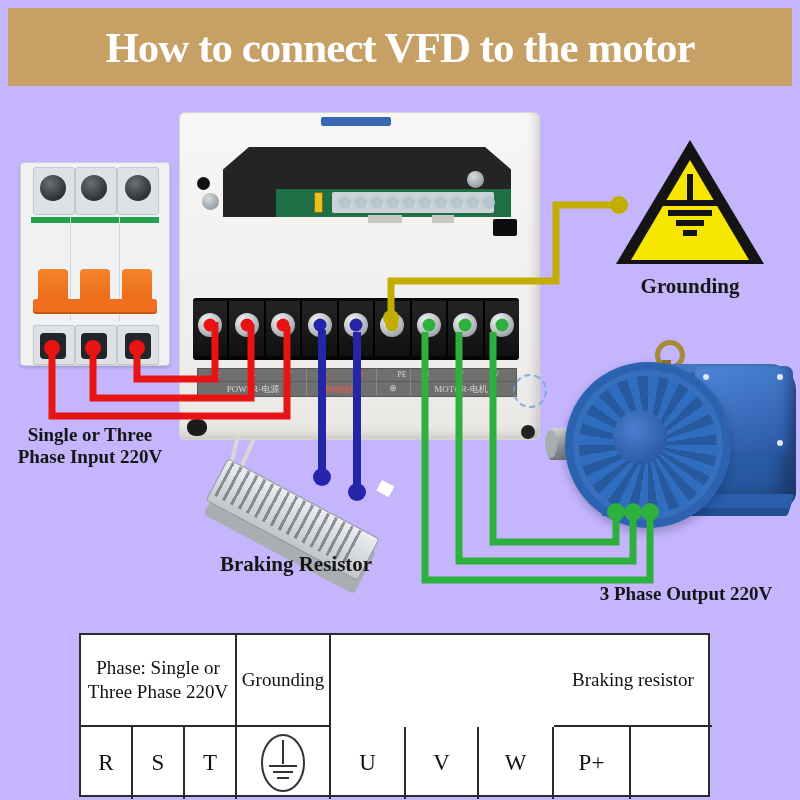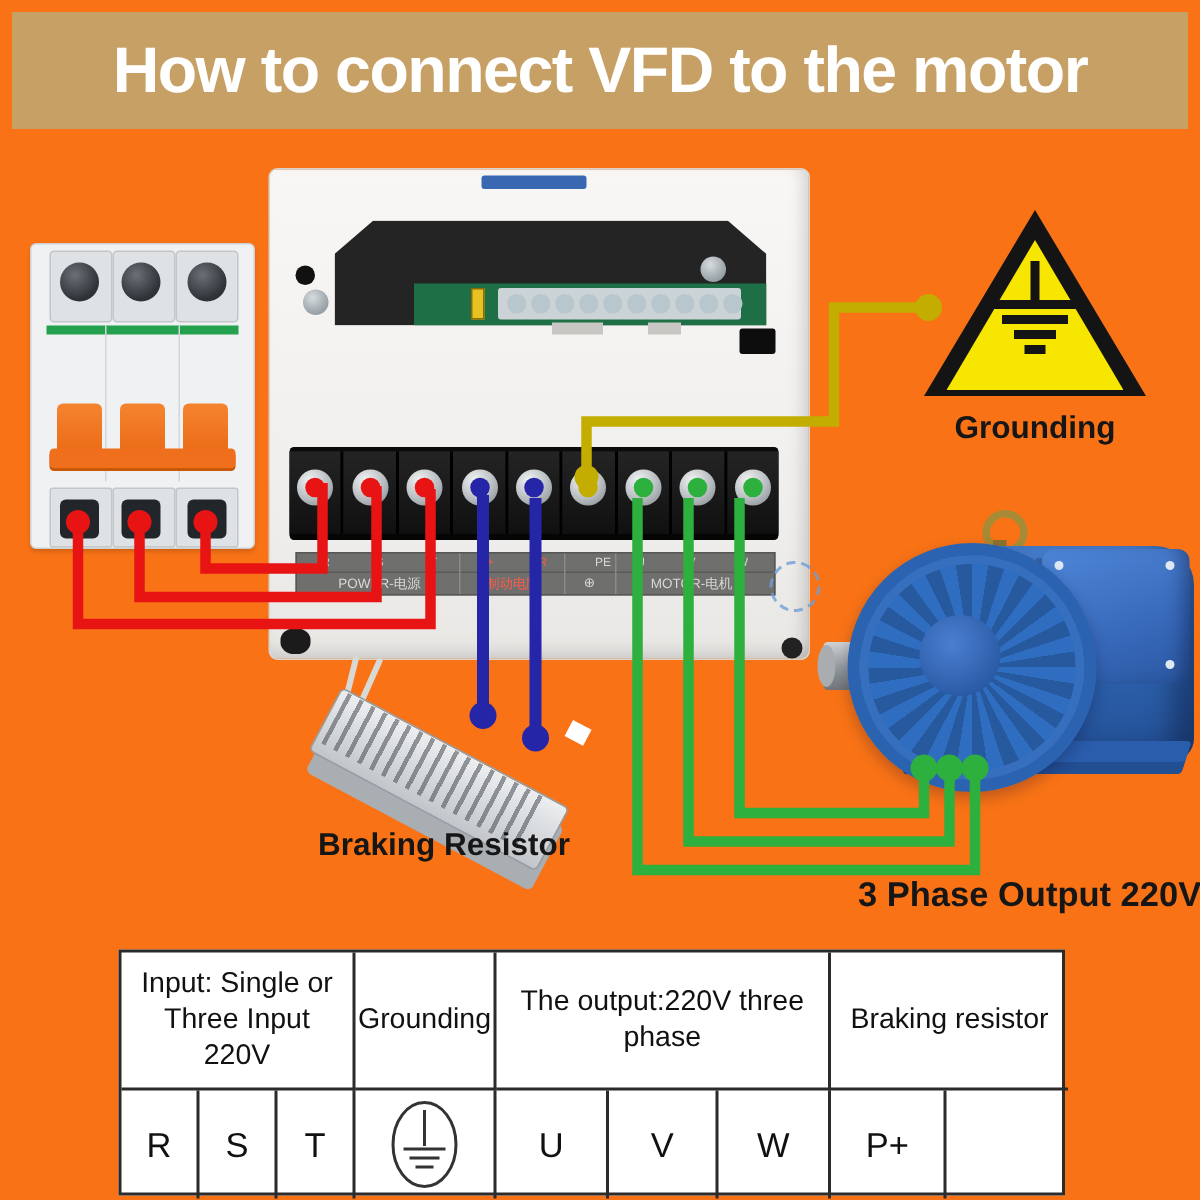--- a/index.html
+++ b/index.html
@@ -1,17 +1,17 @@
 <!DOCTYPE html>
 <html><head>
 <meta charset="utf-8">
 <style>
   html,body{margin:0;padding:0;background:#fff;}
-  #stage{position:relative;width:800px;height:800px;background:#f97316;overflow:hidden;
-         font-family:Liberation Sans, sans-serif;color:#111;}
+  #stage{position:relative;width:800px;height:800px;background:#c4b5fd;overflow:hidden;
+         font-family:Liberation Serif, serif;color:#111;}
   .abs{position:absolute;}
 
   
   #banner{left:8px;top:8px;width:784px;height:78px;background:#c7a065;
           display:flex;align-items:center;justify-content:center;}
   #banner span{color:#fff;font-size:43px;font-weight:800;letter-spacing:-1px;white-space:nowrap;}
 
   
   #breaker{left:20px;top:162px;width:148px;height:202px;background:#eff1f3;
            border:1px solid #cdd1d4;border-radius:4px;box-shadow:0 2px 3px rgba(0,0,0,.15);}
@@ -121,21 +121,21 @@
   #res-fins{left:10px;top:12px;width:150px;height:38px;
             background:repeating-linear-gradient(90deg,rgba(70,76,82,.55) 0 3px,transparent 3px 9px);}
   #res-notch{left:160px;top:30px;width:14px;height:12px;background:#fff;}
   .res-wire{position:absolute;width:4px;height:34px;background:#d9d9d4;border-radius:2px;}
 
   
   .biglabel{font-weight:700;color:#161616;text-align:center;}
   #lbl-input{left:0px;top:424px;width:180px;font-size:19px;line-height:22px;}
   #lbl-ground{left:616px;top:274px;width:148px;font-size:21px;}
   #lbl-res{left:196px;top:552px;width:200px;font-size:21px;}
-  #lbl-out{left:572px;top:583px;width:228px;font-size:23px;white-space:nowrap;}
+  #lbl-out{left:572px;top:583px;width:228px;font-size:19px;white-space:nowrap;}
 
   
   #wires{left:0;top:0;width:800px;height:800px;pointer-events:none;z-index:40;}
 
   
   #conn-table{left:79px;top:633px;width:631px;height:164px;display:grid;
       grid-template-columns:52px 52px 52px 94px 75px 73px 75px 77px 81px;
       grid-template-rows:92px 72px;border:2px solid #2b2b2b;background:#fff;box-sizing:border-box;}
   .tcell{border-right:2px solid #2b2b2b;border-bottom:2px solid #2b2b2b;display:flex;
          align-items:center;justify-content:center;text-align:center;box-sizing:border-box;}
@@ -335,29 +335,30 @@
       <path d="M425,332 L425,580 L650,580 L650,514"></path>
     </g>
     <g fill="#2db03d">
       <circle cx="616" cy="512" r="9"></circle>
         <circle cx="633" cy="512" r="9"></circle>
         <circle cx="650" cy="512" r="9"></circle>
     </g>
   </svg>
 
   <div class="abs biglabel" id="lbl-input">
+    <div>Single or Three</div>
+    <div>Phase Input 220V</div>
   </div>
   <div class="abs biglabel" id="lbl-ground">Grounding</div>
   <div class="abs biglabel" id="lbl-res">Braking Resistor</div>
   <div class="abs biglabel" id="lbl-out">3 Phase Output 220V</div>
 
   <div class="abs" id="conn-table">
-    <div class="tcell thead h-input">Input: Single or Three Input 220V</div>
+    <div class="tcell thead h-input">Phase: Single or Three Phase 220V</div>
     <div class="tcell thead h-ground">Grounding</div>
-    <div class="tcell thead h-out">The output:220V three phase</div>
     <div class="tcell thead h-brake lastcol">Braking resistor</div>
 
     <div class="tcell tbody lastrow">R</div>
     <div class="tcell tbody lastrow">S</div>
     <div class="tcell tbody lastrow">T</div>
     <div class="tcell tbody lastrow">
       <svg width="48" height="62" viewBox="0 0 48 62">
         <ellipse cx="24" cy="31" rx="21" ry="28" fill="none" stroke="#333" stroke-width="2"></ellipse>
         <line x1="24" y1="8" x2="24" y2="32" stroke="#333" stroke-width="2"></line>
         <line x1="10" y1="34" x2="38" y2="34" stroke="#333" stroke-width="2"></line>

